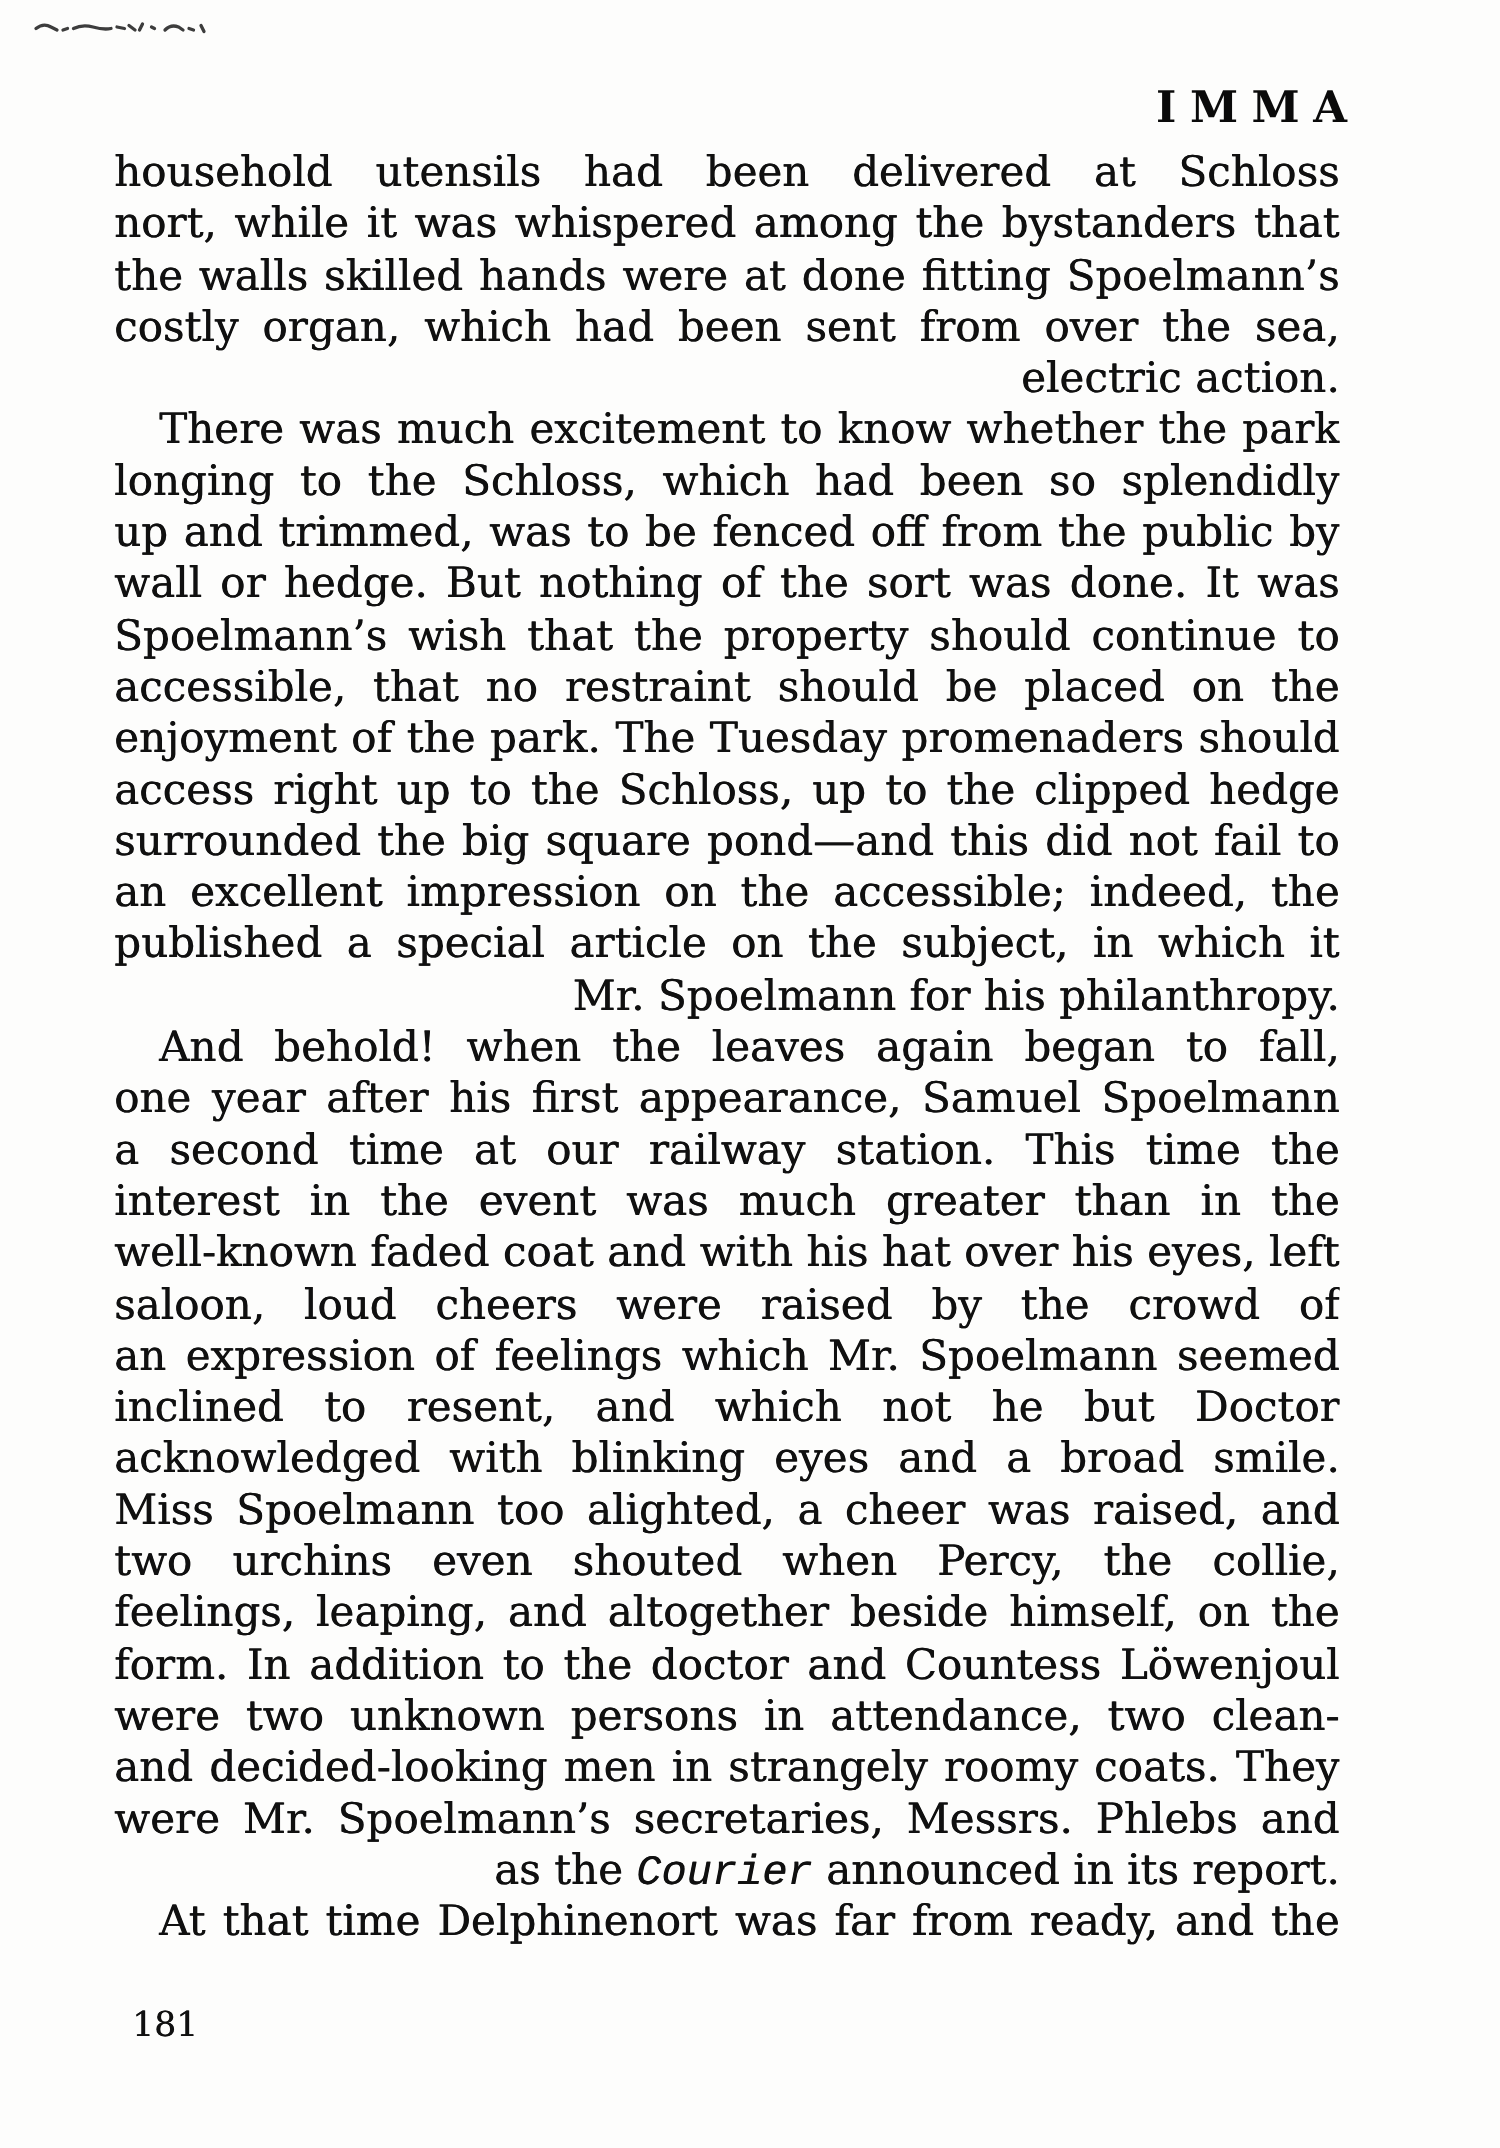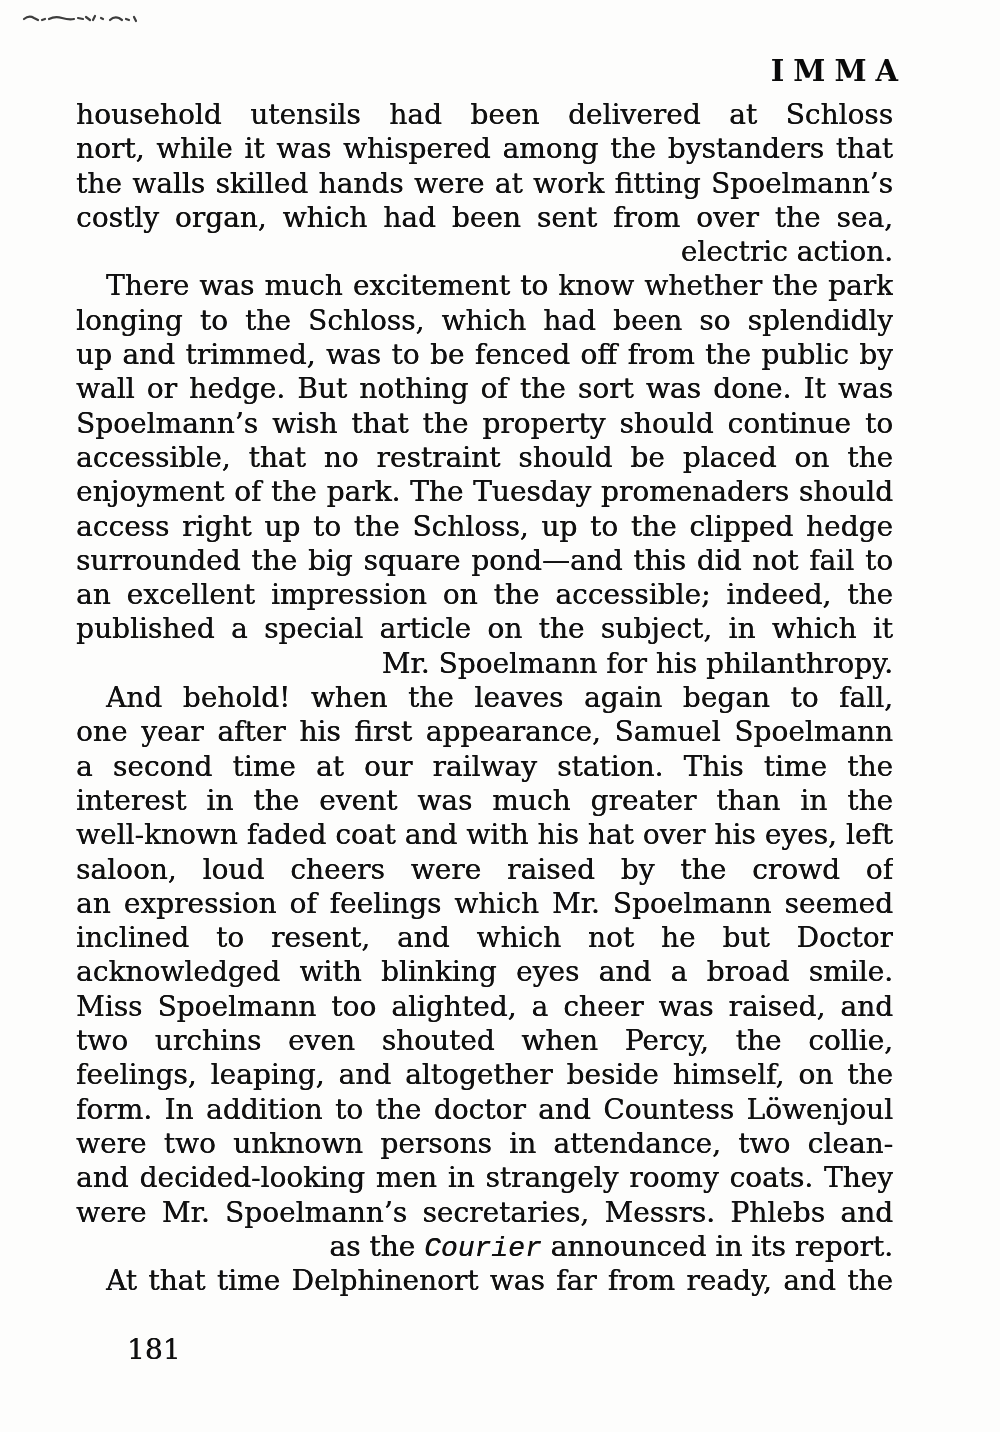--- a/index.html
+++ b/index.html
@@ -58,25 +58,24 @@
   .line em {
     font-style: italic;
     font-weight: inherit;
     font-family: Liberation Mono, monospace;
   }
   
   .folio {
     position: absolute;
     left: 88px;
     top: 1333px;
-    font-size: 28px;
+    font-size: 23px;
     line-height: 34.3px;
     color: #101010;
     text-shadow: 0.35px 0 0 currentColor;
-    margin-left: 39px;
   }
   
   .smudge {
     position: absolute;
     left: 22px;
     top: 11px;
     width: 125px;
     height: 16px;
     opacity: 0.85;
     filter: blur(0.4px);
@@ -99,21 +98,21 @@
       <path d="M112,6 l2,4"></path>
     </g>
   </svg>
 
   <div class="running-head">IMMA</div>
 
   <div class="text-block" id="text-block">
       <div>
         <div class="line just"><span>household utensils had been delivered at Schloss Delphine-</span></div>
         <div class="line just"><span>nort, while it was whispered among the bystanders that inside</span></div>
-        <div class="line just"><span>the walls skilled hands were at work fitting Spoelmann’s</span></div>
+        <div class="line just"><span>the walls skilled hands were at done fitting Spoelmann’s</span></div>
         <div class="line just"><span>costly organ, which had been sent from over the sea, with</span></div>
         <div class="line"><span>electric action.</span></div>
       </div>
       <div>
         <div class="line just indent"><span>There was much excitement to know whether the park be-</span></div>
         <div class="line just"><span>longing to the Schloss, which had been so splendidly cleaned</span></div>
         <div class="line just"><span>up and trimmed, was to be fenced off from the public by a</span></div>
         <div class="line just"><span>wall or hedge. But nothing of the sort was done. It was</span></div>
         <div class="line just"><span>Spoelmann’s wish that the property should continue to be</span></div>
         <div class="line just"><span>accessible, that no restraint should be placed on the citizens’</span></div>

